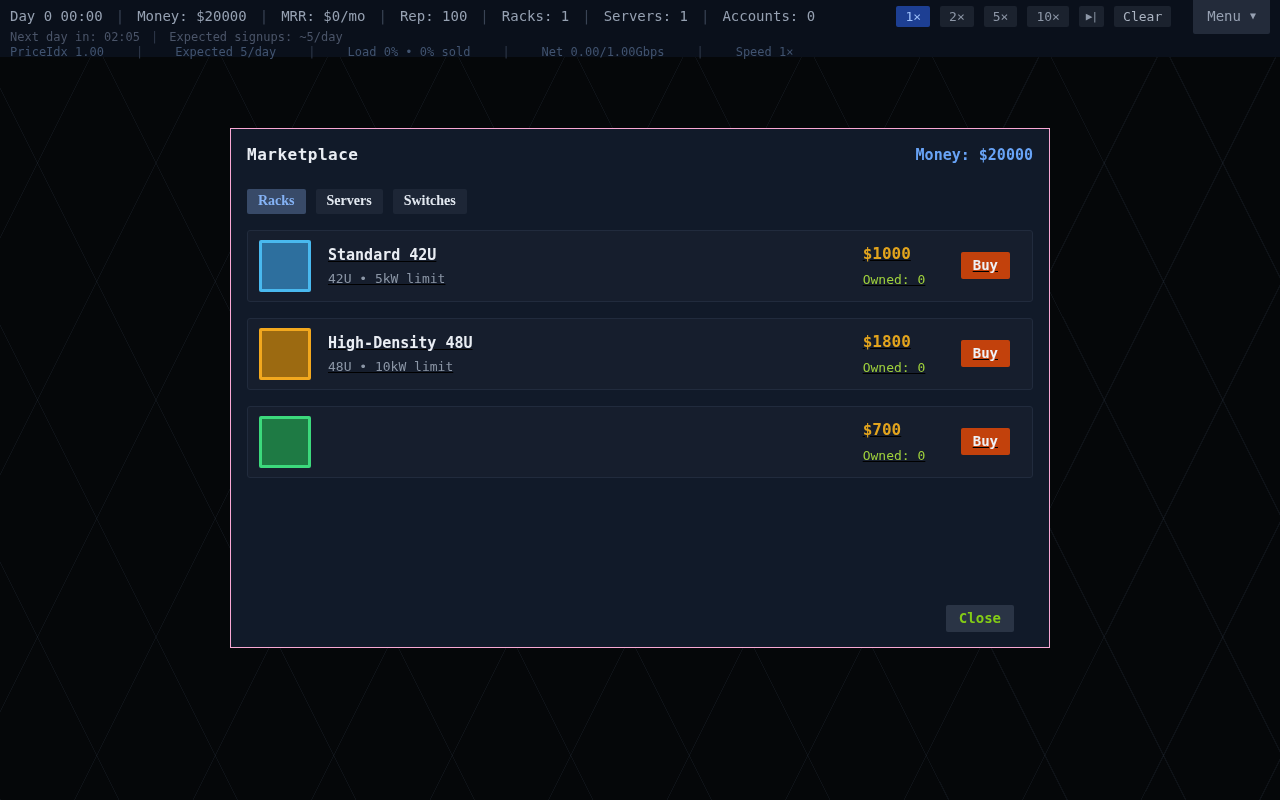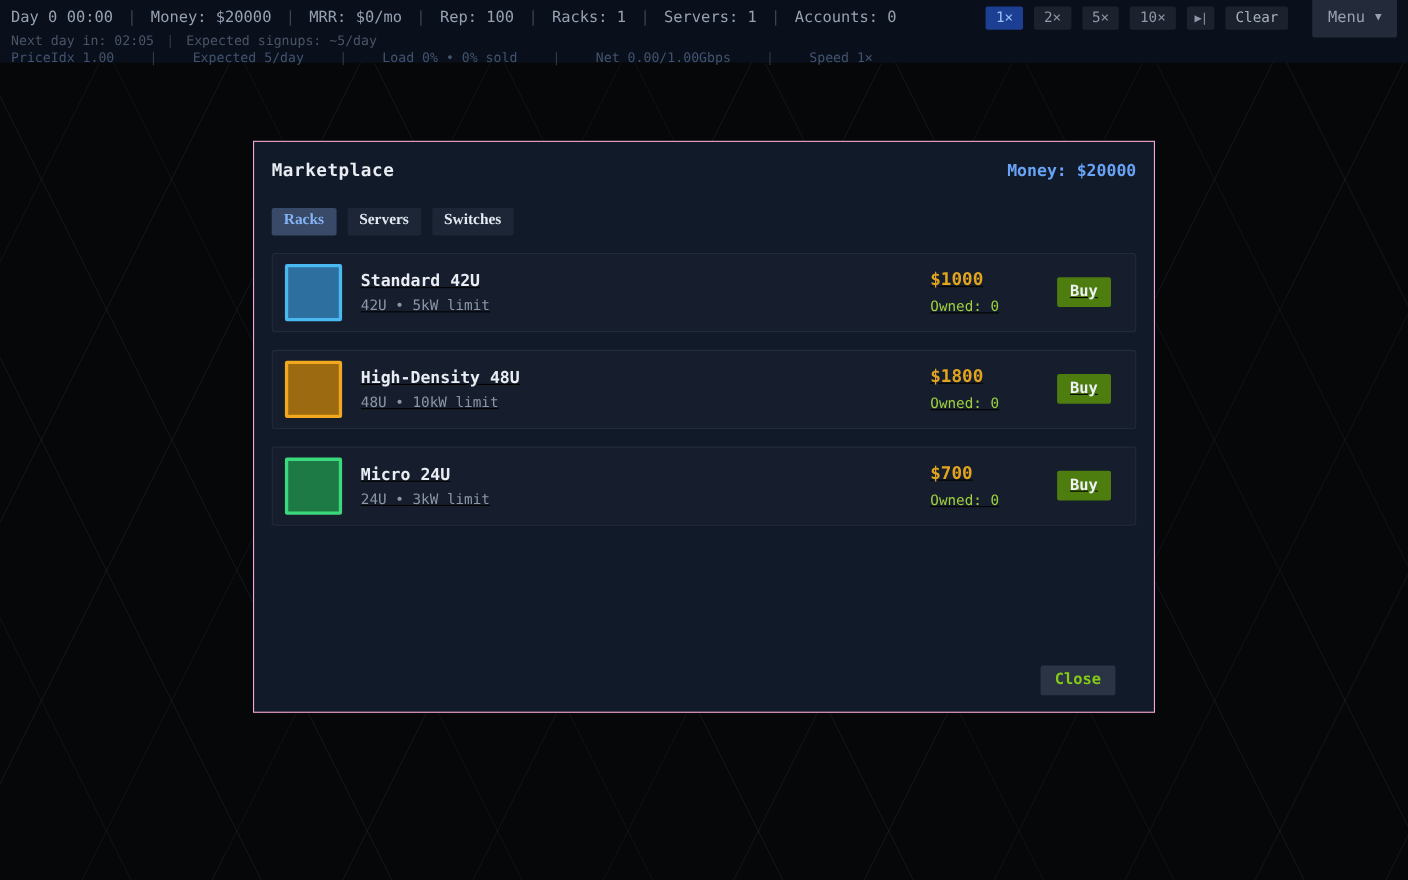--- a/index.html
+++ b/index.html
@@ -92,22 +92,22 @@
     border:3px solid; border-radius:2px;
   }
   .item-text { margin-left:17px; }
   .item-name { color:#e9edf3; font-size:15px; font-weight:bold; }
   .item-specs { color:#8b96a6; font-size:13px; margin-top:7px; }
   .item-right { margin-left:auto; display:flex; align-items:center; }
   .item-price-block { width:82px; }
   .item-price { color:#e2a41d; font-size:16px; font-weight:bold; }
   .item-owned { color:#9fd13c; font-size:13px; margin-top:9px; }
   .buy-btn {
-    margin-left:33px;
-    background:#4d7c0f; color:#eef1f6;
+    margin-left:16px;
+    background:#c2410c; color:#eef1f6;
     border:none; cursor:pointer; font-family:inherit;
     font-size:14px; font-weight:bold;
     padding:5px 12px; border-radius:2px; line-height:1.2;
   }
   .close-btn {
     position:absolute; right:35px; bottom:15px;
     background:#2a3445; color:#84cc16;
     border:none; cursor:pointer; font-family:inherit;
     font-size:14px; font-weight:bold;
     padding:5px 13px; border-radius:2px; line-height:1.2;
@@ -210,24 +210,20 @@
         <div class="item-price-block">
           <div class="item-price">$1800</div>
           <div class="item-owned">Owned: 0</div>
         </div>
         <button class="buy-btn">Buy</button>
       </div>
     </div>
 
     <div class="item-row">
       <div class="item-icon" style="background:#1e7a44;border-color:#3cd97c"></div>
-      <div class="item-text">
-        <div class="item-name">Micro 24U</div>
-        <div class="item-specs">24U • 3kW limit</div>
-      </div>
       <div class="item-right">
         <div class="item-price-block">
           <div class="item-price">$700</div>
           <div class="item-owned">Owned: 0</div>
         </div>
         <button class="buy-btn">Buy</button>
       </div>
     </div>
 
   </div>

